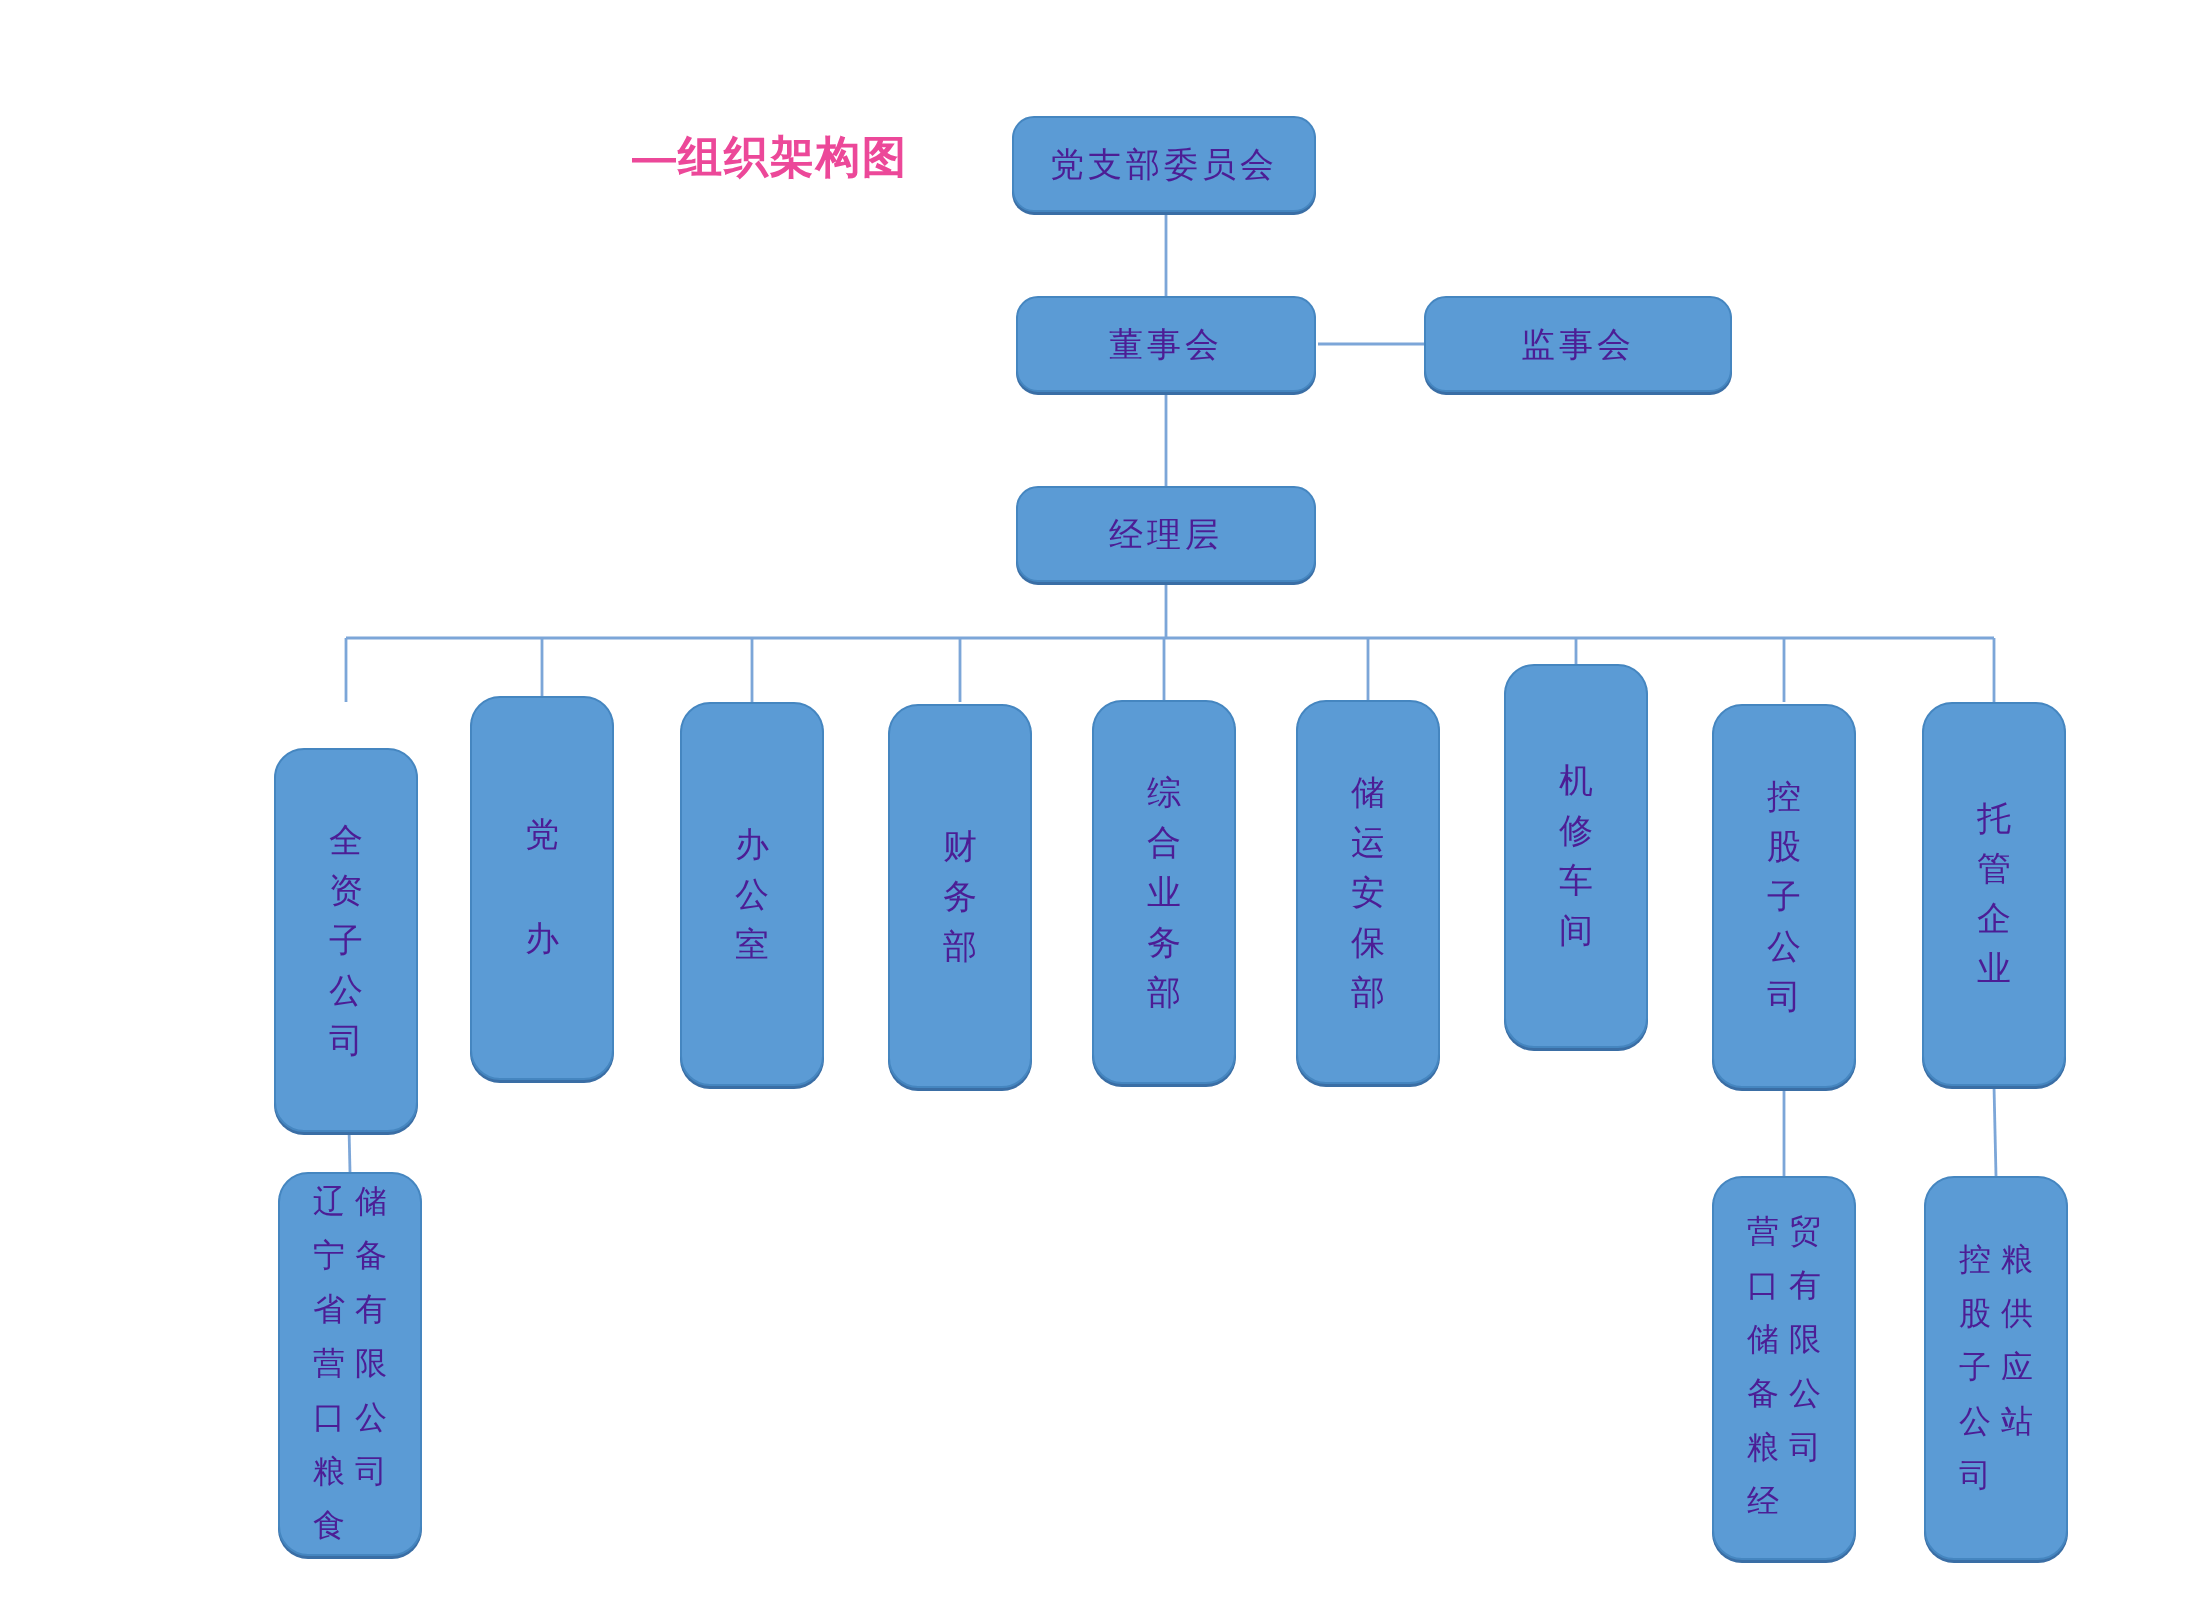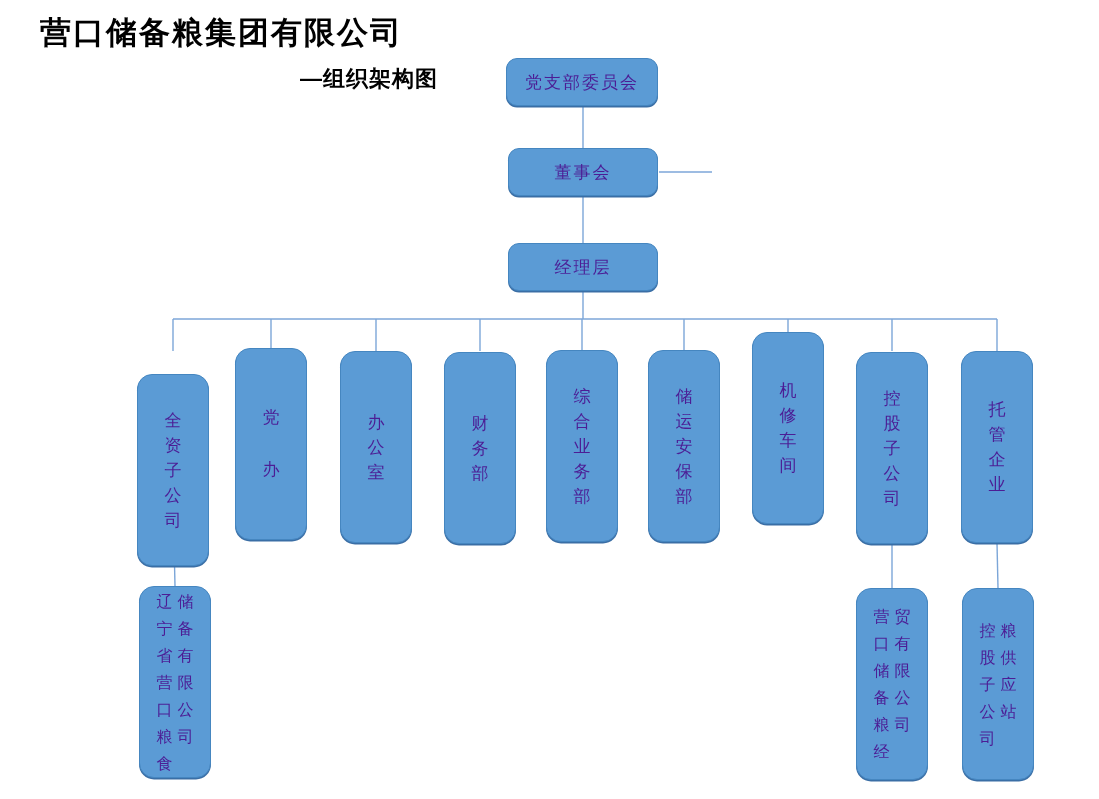--- a/index.html
+++ b/index.html
@@ -9,22 +9,22 @@
   }
   svg.connectors { position:absolute; left:0; top:0; width:1099px; height:799px; }
   svg.connectors line { stroke:#7ca6d8; stroke-width:1.4; }
 
   .page-title {
     position:absolute; left:40px; top:12px; margin:0;
     font-size:31px; font-weight:bold; color:#000000; letter-spacing:2px;
     font-family:"Liberation Sans", sans-serif;
   }
   .page-subtitle {
-    position:absolute; left:300px; top:64px;
-    font-size:22px; font-weight:bold; color:#000000; letter-spacing:1px;
+    position:absolute; left:316px; top:64px;
+    font-size:22px; font-weight:bold; color:#ec4899; letter-spacing:1px;
   }
 
   .box {
     position:absolute; box-sizing:border-box;
     background:#5b9bd5;
     border:1.5px solid #4586c0;
     box-shadow:0 1.5px 0 #3a6ea5;
     display:flex; align-items:center; justify-content:center;
     color:#4c1d95;
     font-family:"Liberation Serif", serif;
@@ -64,31 +64,33 @@
     <line x1="684" y1="319" x2="684" y2="351"></line>
     <line x1="788" y1="319" x2="788" y2="351"></line>
     <line x1="892" y1="319" x2="892" y2="351"></line>
     <line x1="997" y1="319" x2="997" y2="351"></line>
 
     <line x1="174" y1="542" x2="175" y2="586"></line>
     <line x1="892" y1="543" x2="892" y2="588"></line>
     <line x1="997" y1="543" x2="998" y2="588"></line>
   </svg>
 
-  <h1 class="page-title">营口储备粮集团有限公司</h1>
   <div class="page-subtitle">—组织架构图</div>
 
   <div class="box hbox" style="left:506px; top:58px; width:152px;">
     <span>党支部委员会</span>
   </div>
 
   <div class="box hbox" style="left:508px; top:148px;text-align:right;">
     <span>董事会</span>
   </div>
 
+  <div class="box hbox" style="left:712px; top:148px; width:154px;">
+    <span>监事会</span>
+  </div>
 
   <div class="box hbox" style="left:508px; top:243px;">
     <span>经理层</span>
   </div>
 
   <div class="box vbox" style="left:137px; top:350px;margin-top:24px;">
     <div class="vlabel">全资子公司</div>
   </div>
 
   <div class="box vbox" style="left:340px; top:351px;">

